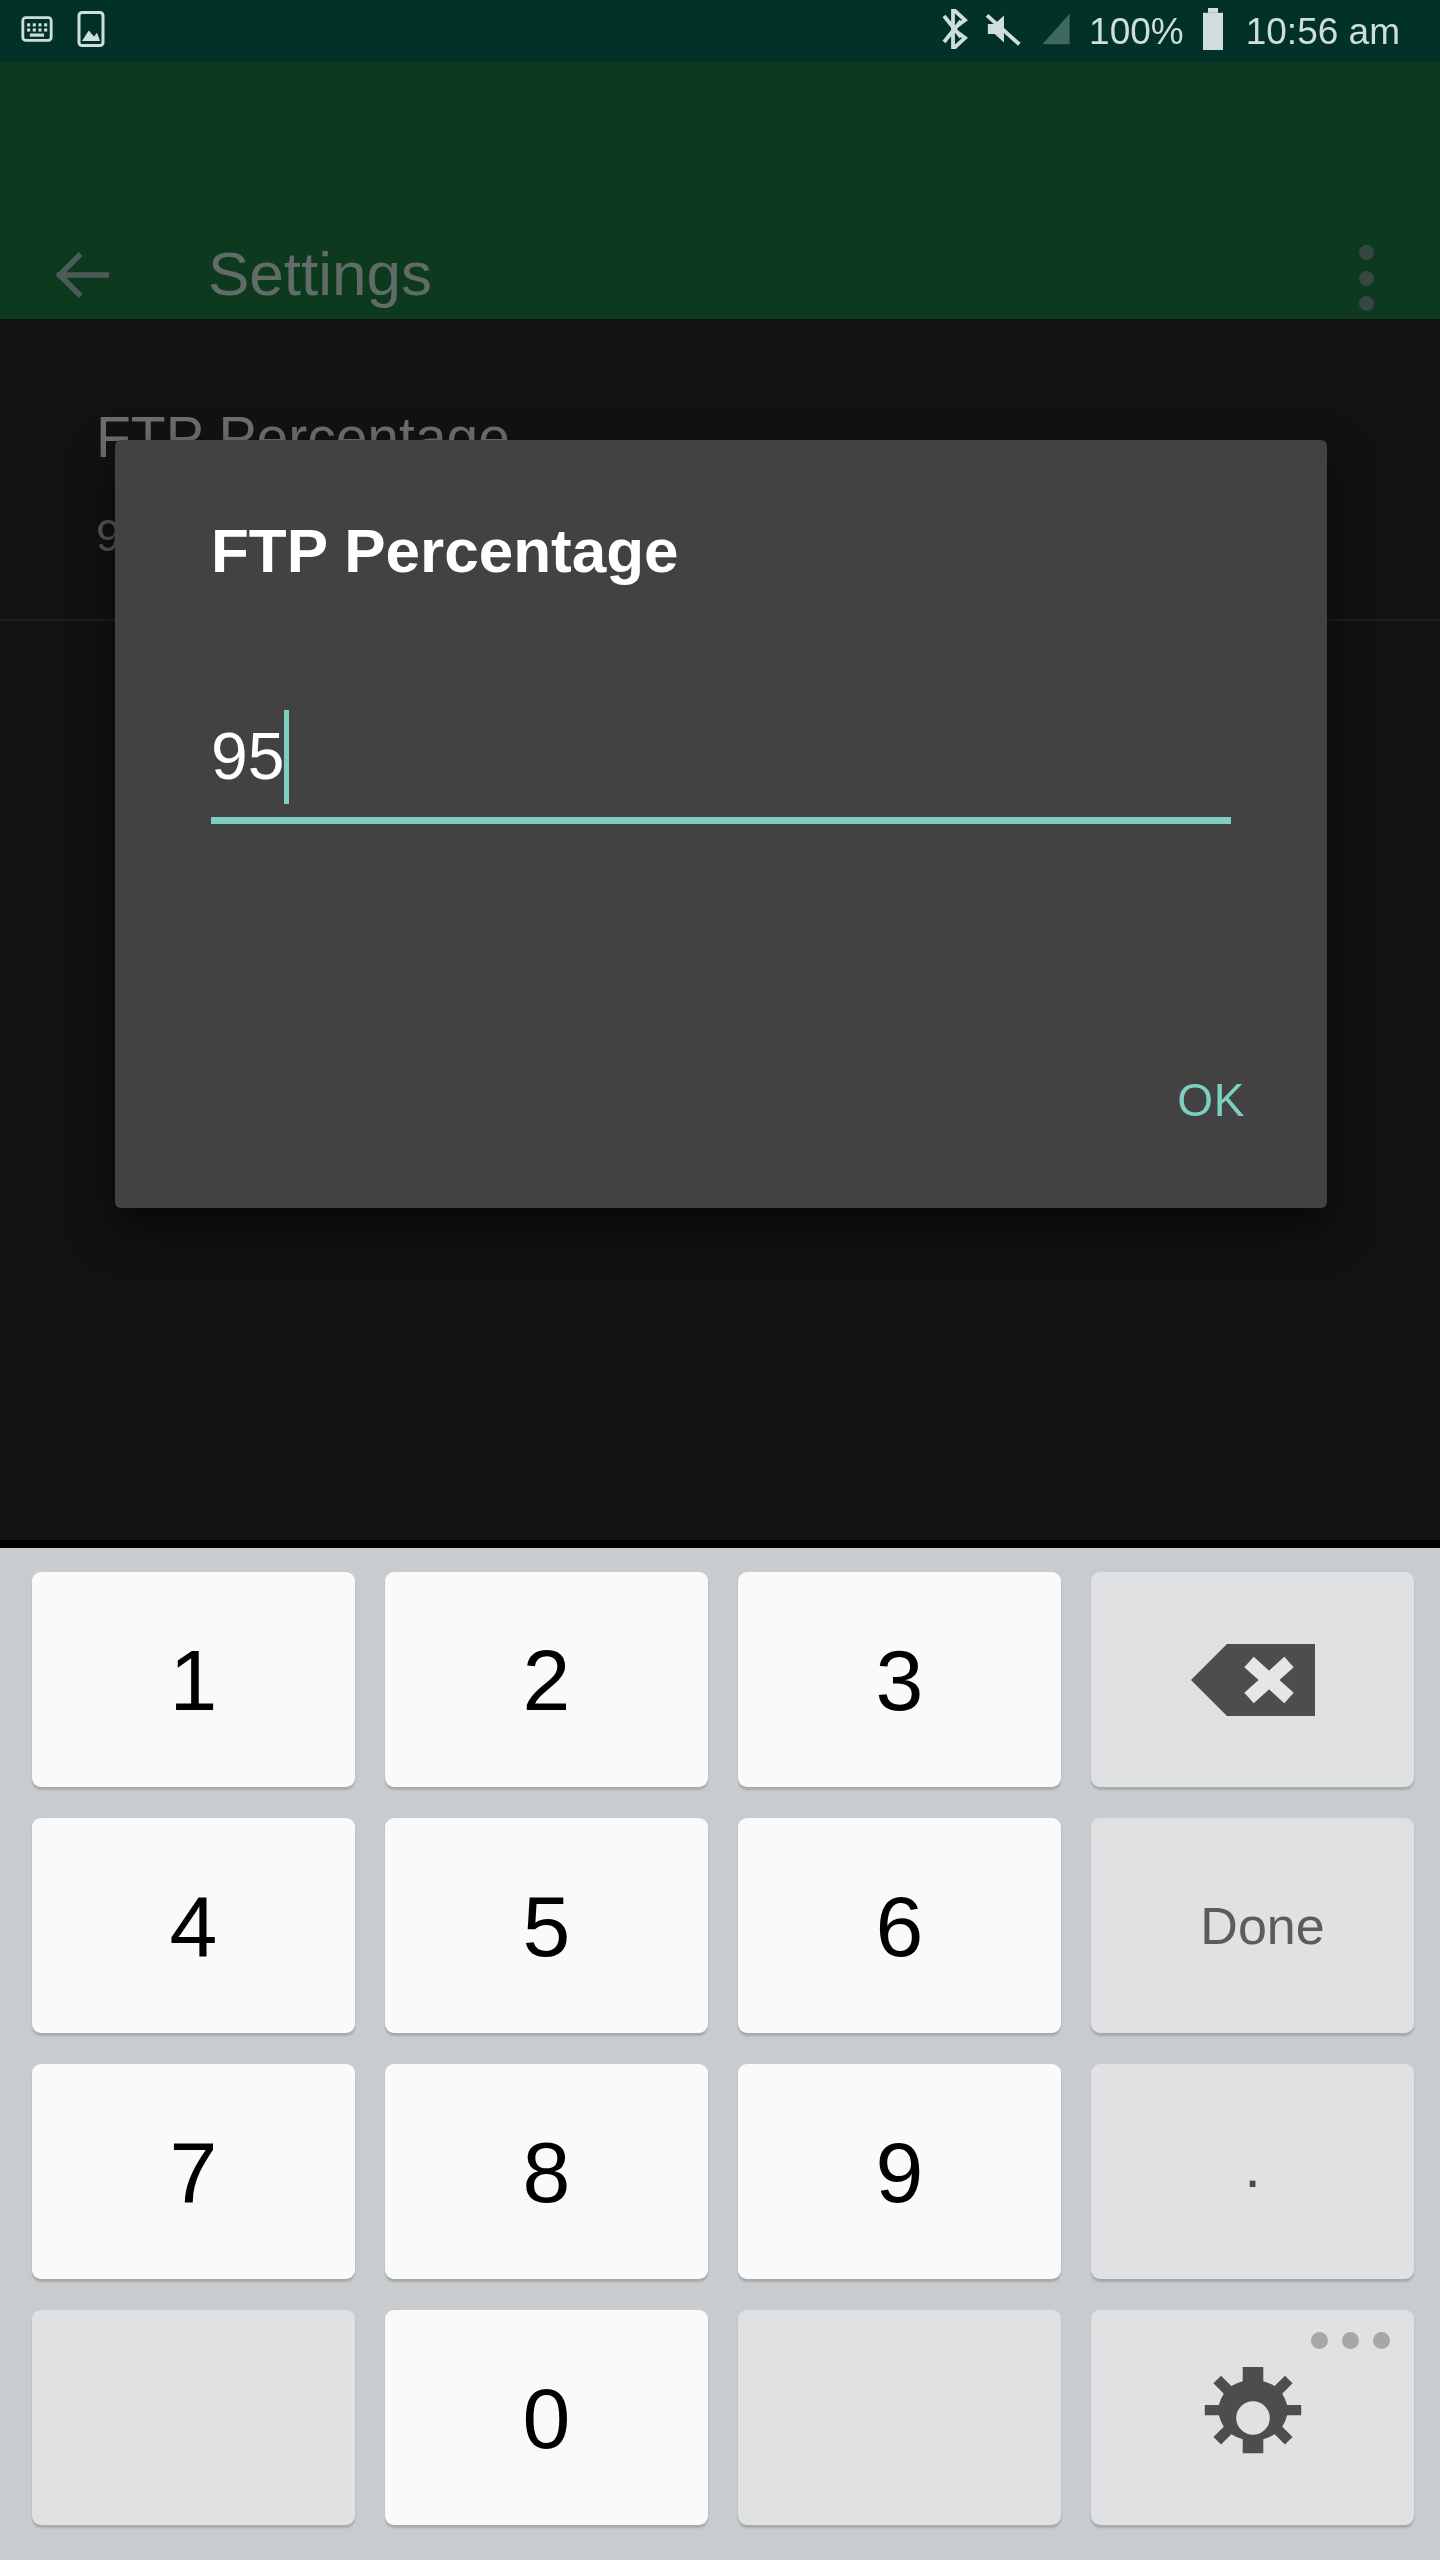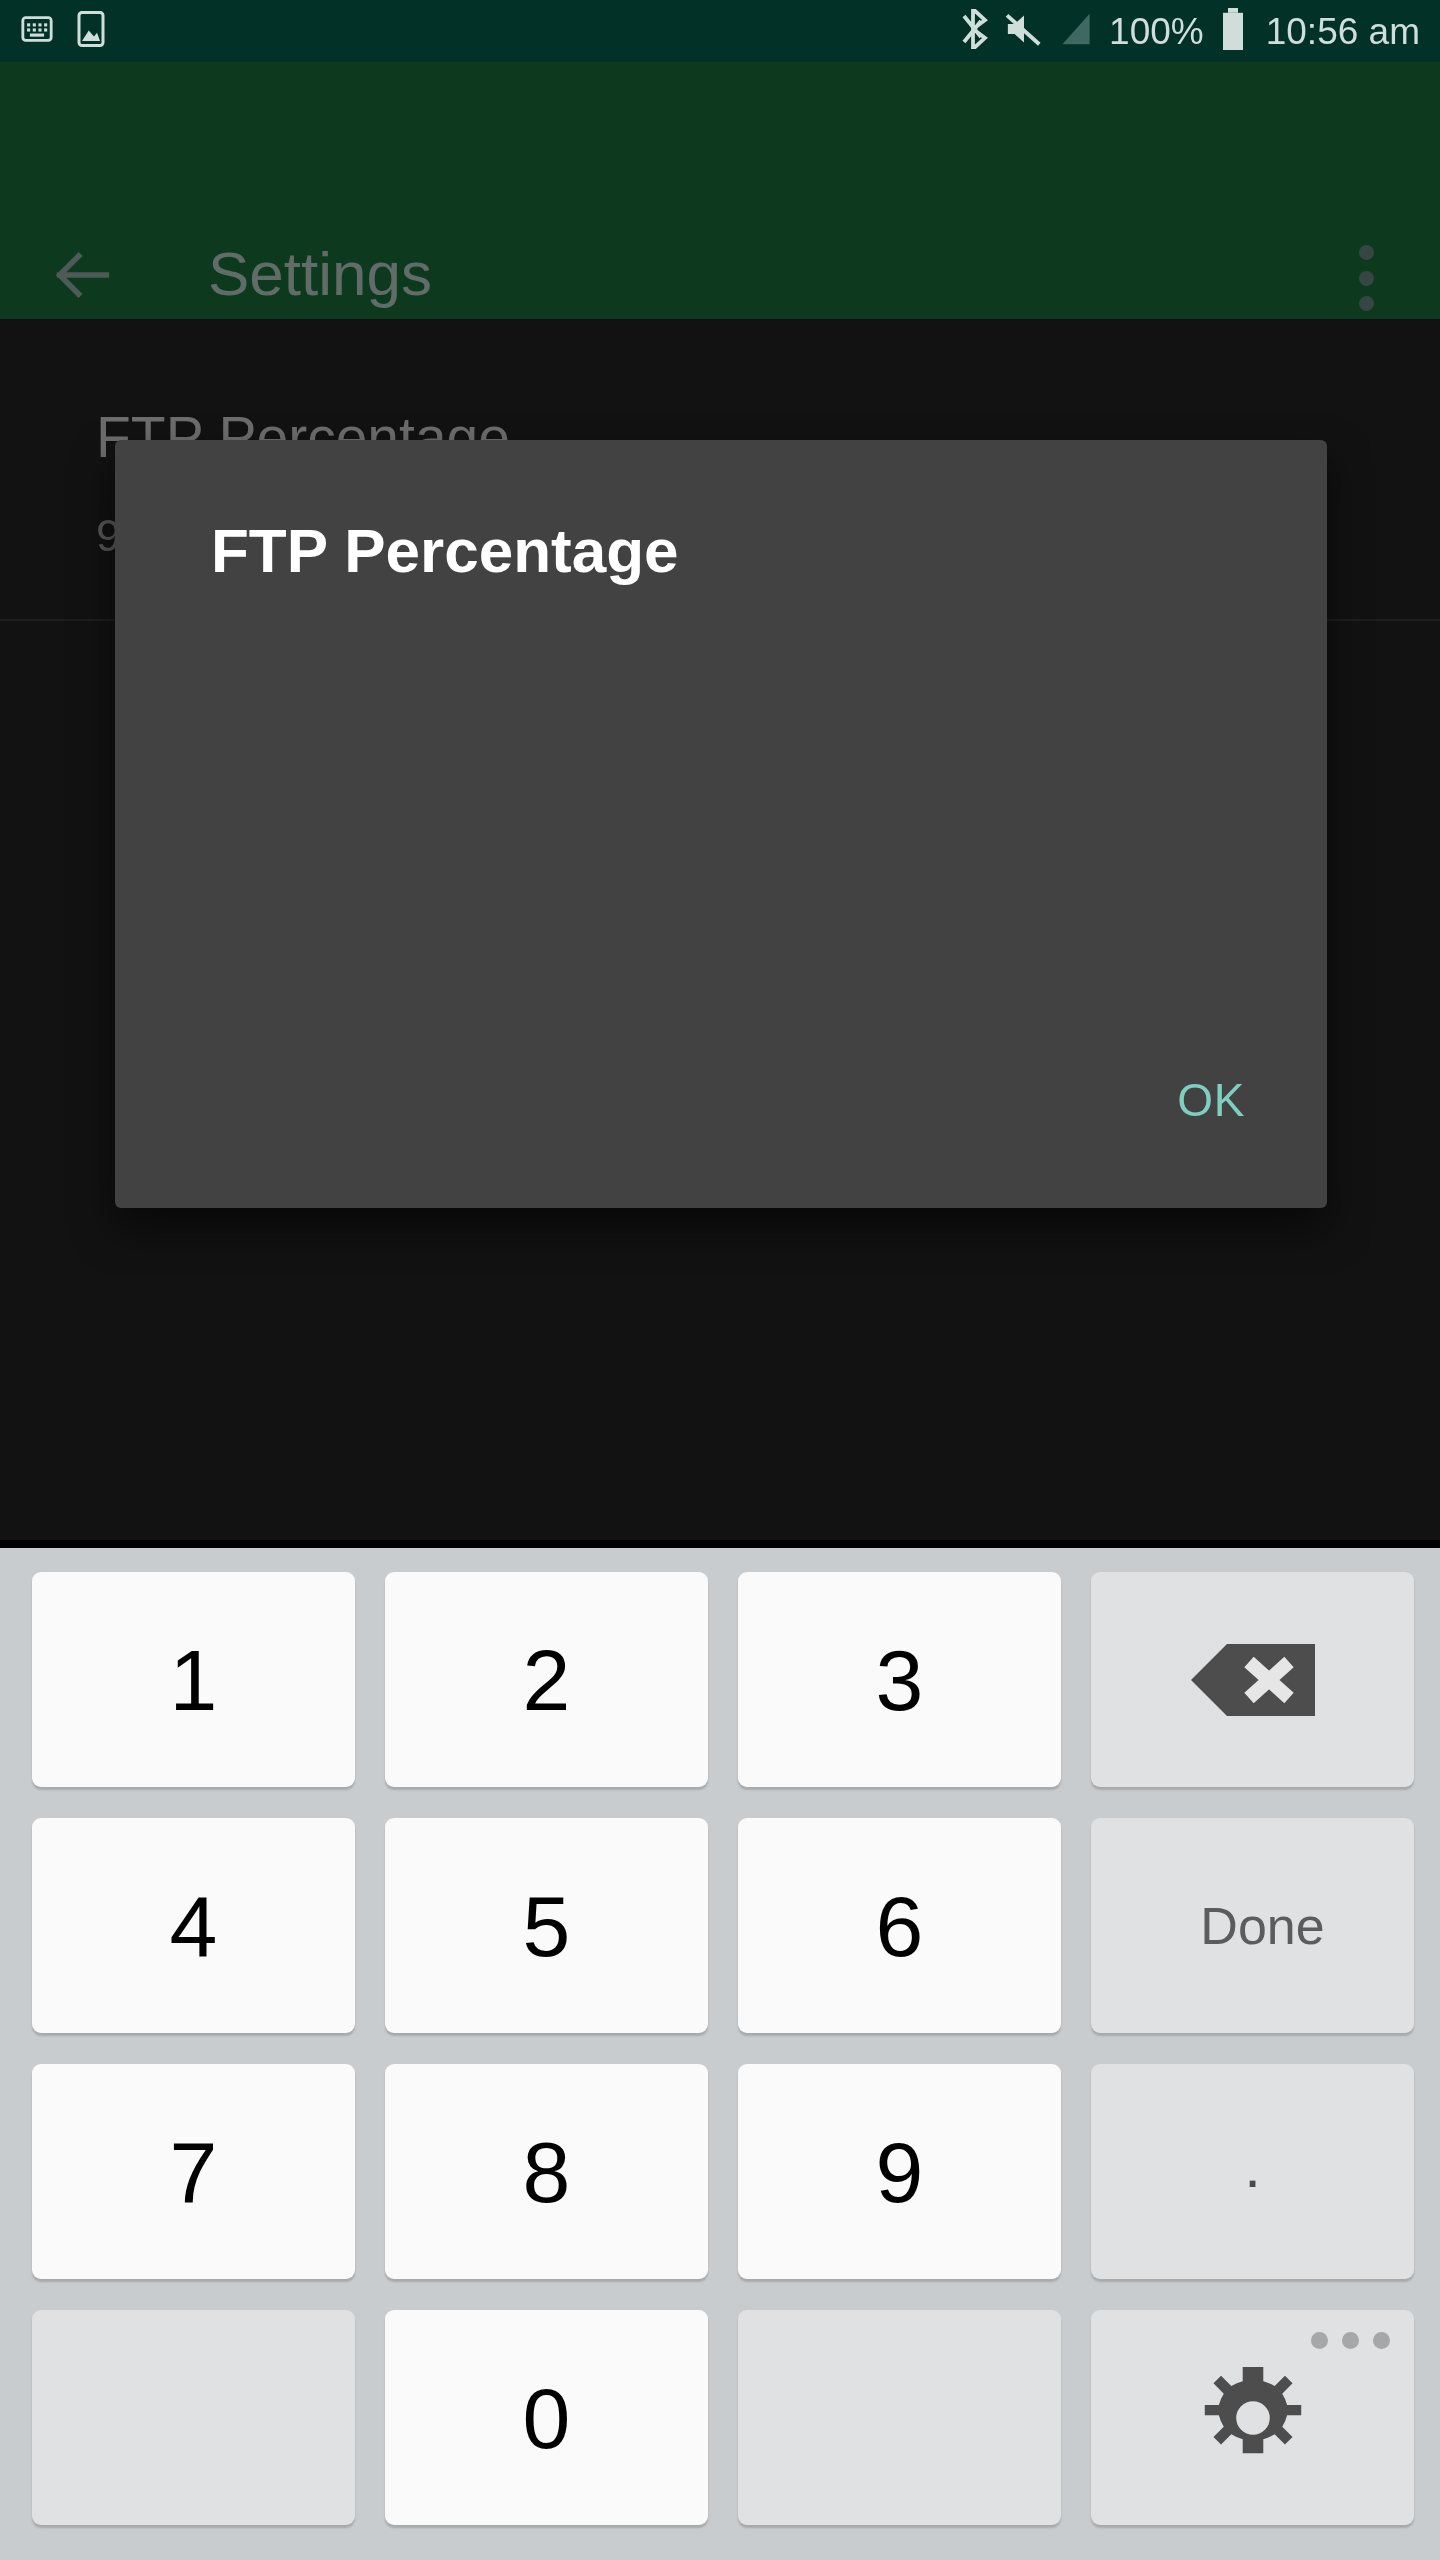--- a/index.html
+++ b/index.html
@@ -17,21 +17,21 @@
 
   
   #status-bar {
     position: absolute;
     left: 0; top: 0;
     width: 1440px; height: 62px;
     background: #013127;
     display: flex;
     align-items: center;
     box-sizing: border-box;
-    padding: 0 20px 0 20px;
+    padding: 0 40px 0 20px;
     gap: 38px;
   }
   #status-left {
     display: flex;
     align-items: center;
     gap: 22px;
   }
   #status-right {
     margin-left: auto;
     display: flex;
@@ -342,20 +342,27 @@
   <div id="pref-item">
     <div id="pref-title">FTP Percentage</div>
     <div id="pref-summary">9</div>
   </div>
   <div id="pref-divider"></div>
 </div>
 
 <div id="dialog">
   <div id="dialog-title">FTP Percentage</div>
 
+  <div id="dialog-input-wrap">
+    <div id="dialog-input-row">
+      <span id="dialog-input-value">95</span>
+      <span id="dialog-caret"></span>
+    </div>
+    <div id="dialog-input-underline"></div>
+  </div>
 
   <div id="dialog-buttons">
     <div class="dlg-btn" id="btn-ok">OK</div>
   </div>
 </div>
 
 <div id="keyboard">
   <div class="kb-row" id="kb-row-0">
       <div class="kb-key num" style="position: absolute; left: 32px; width: 323px;">
         <span class="kb-label">1</span>

